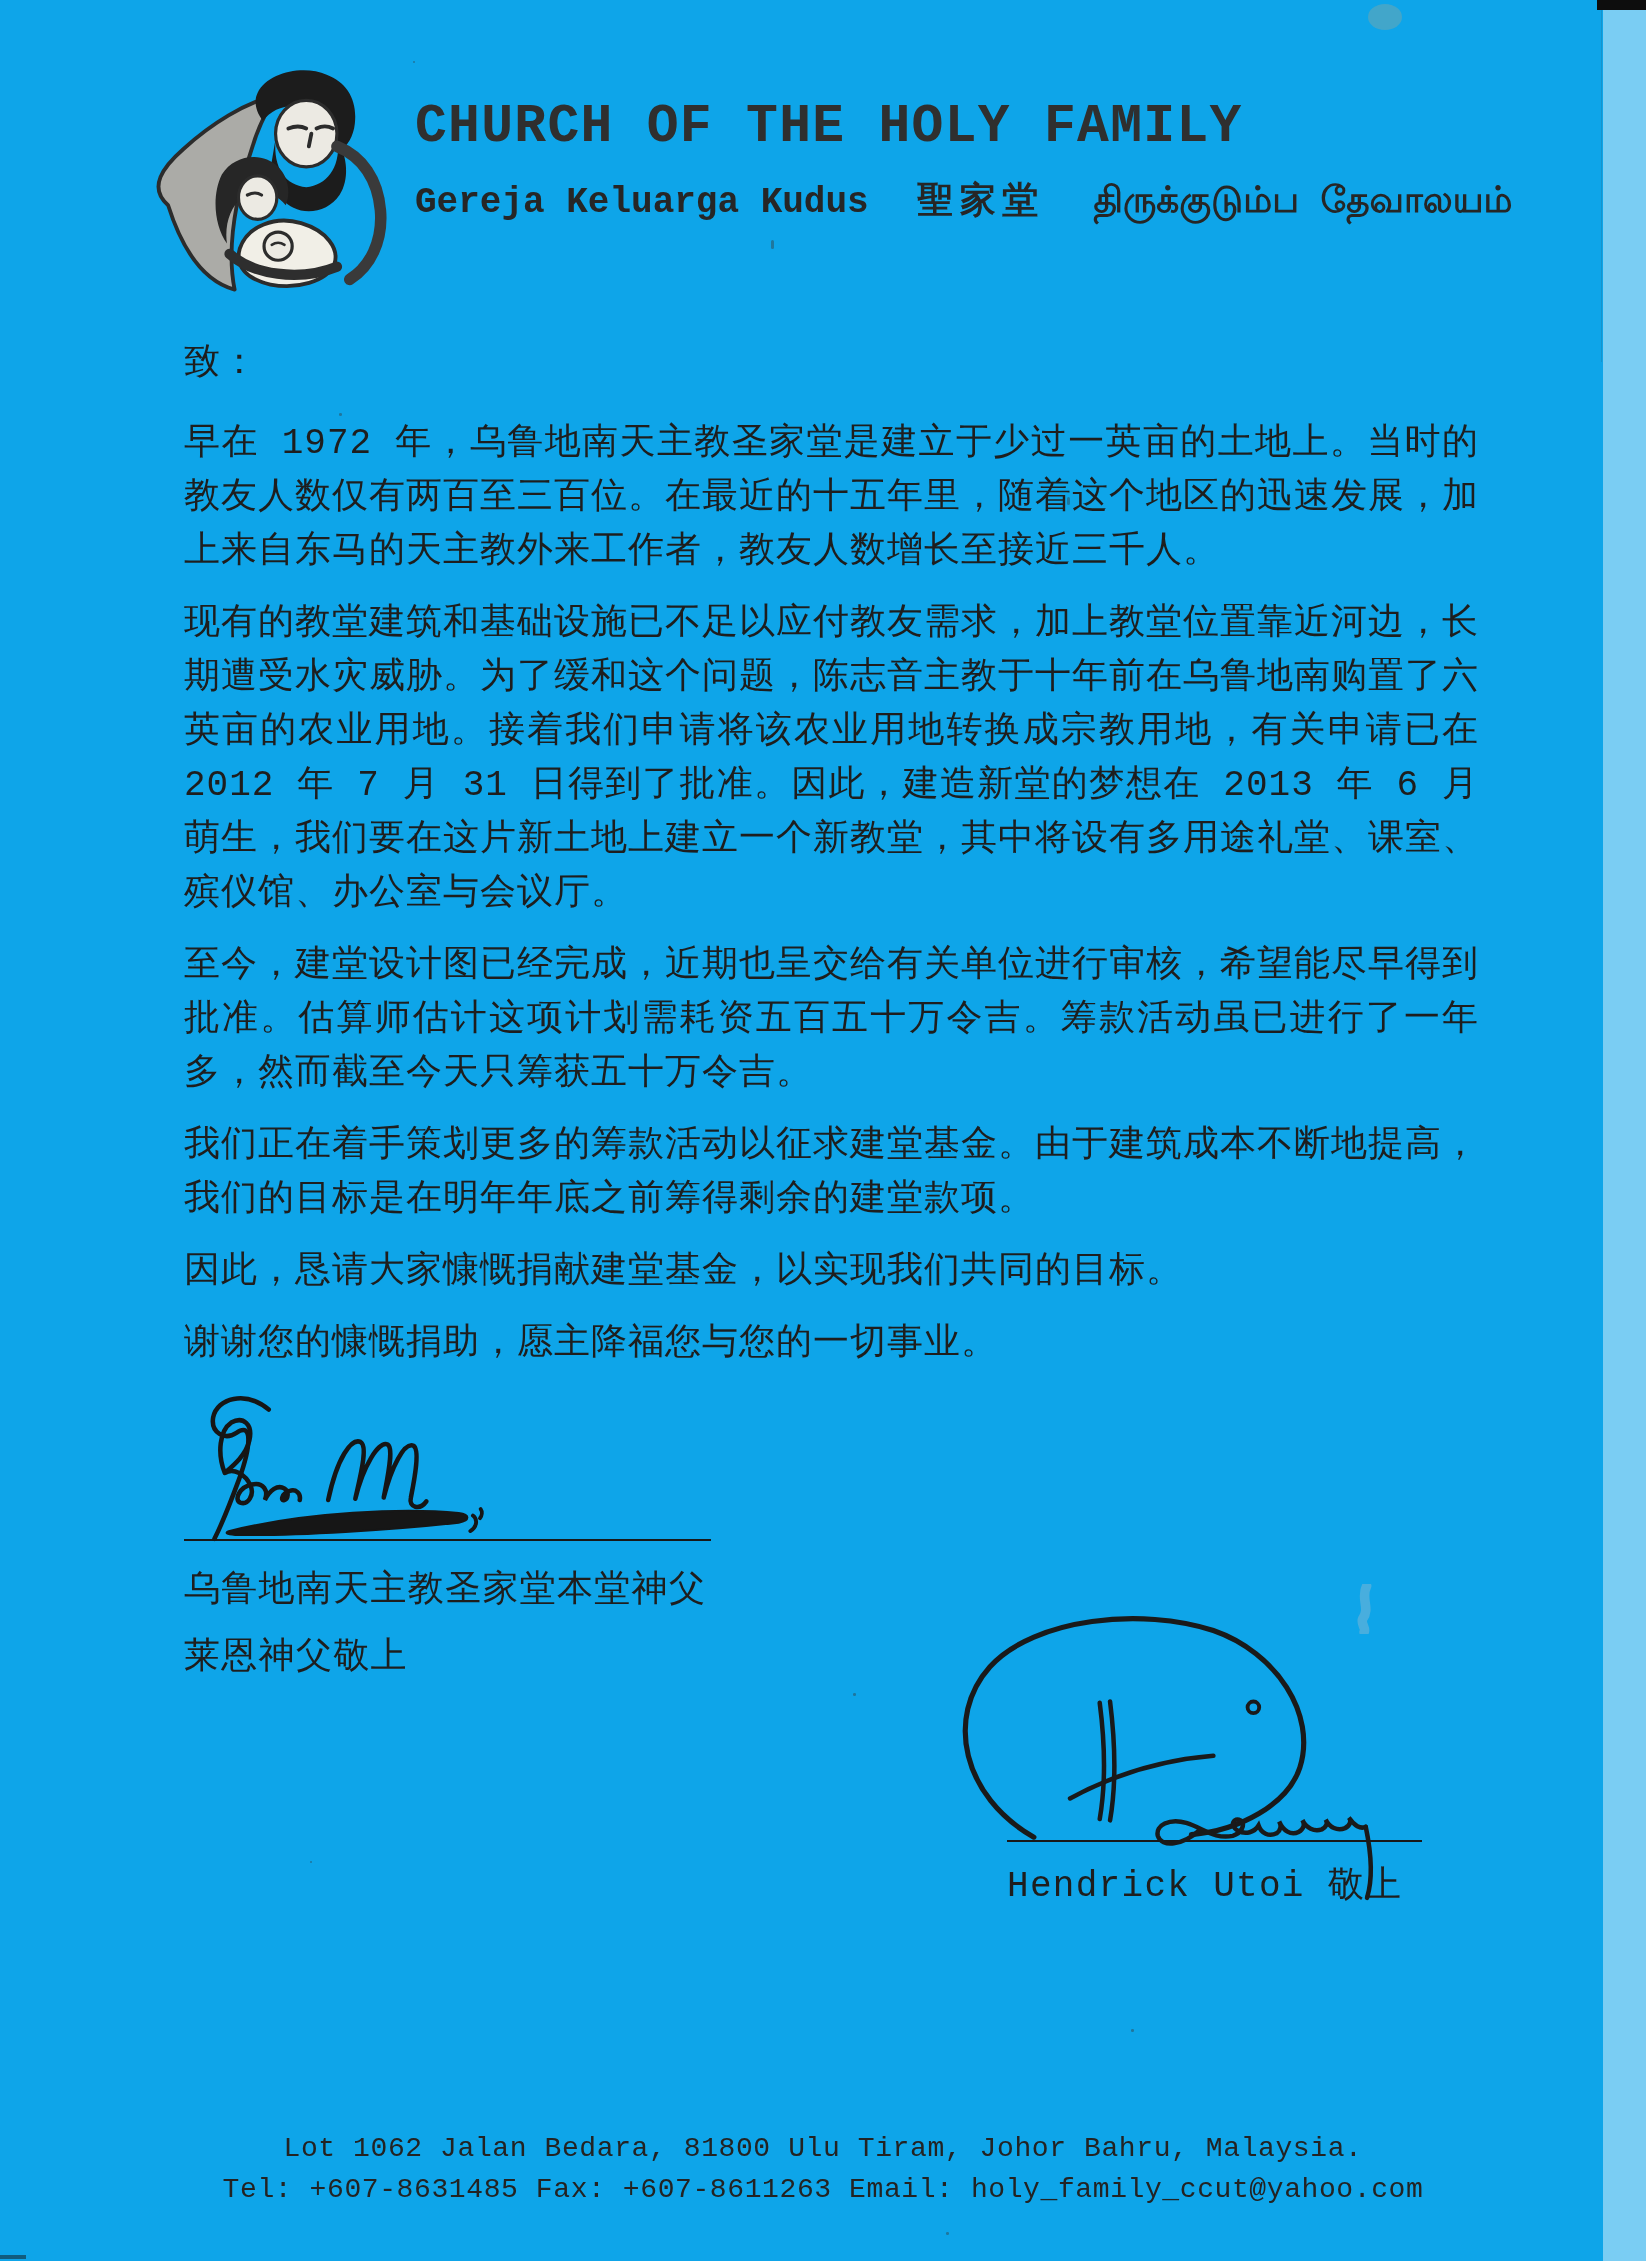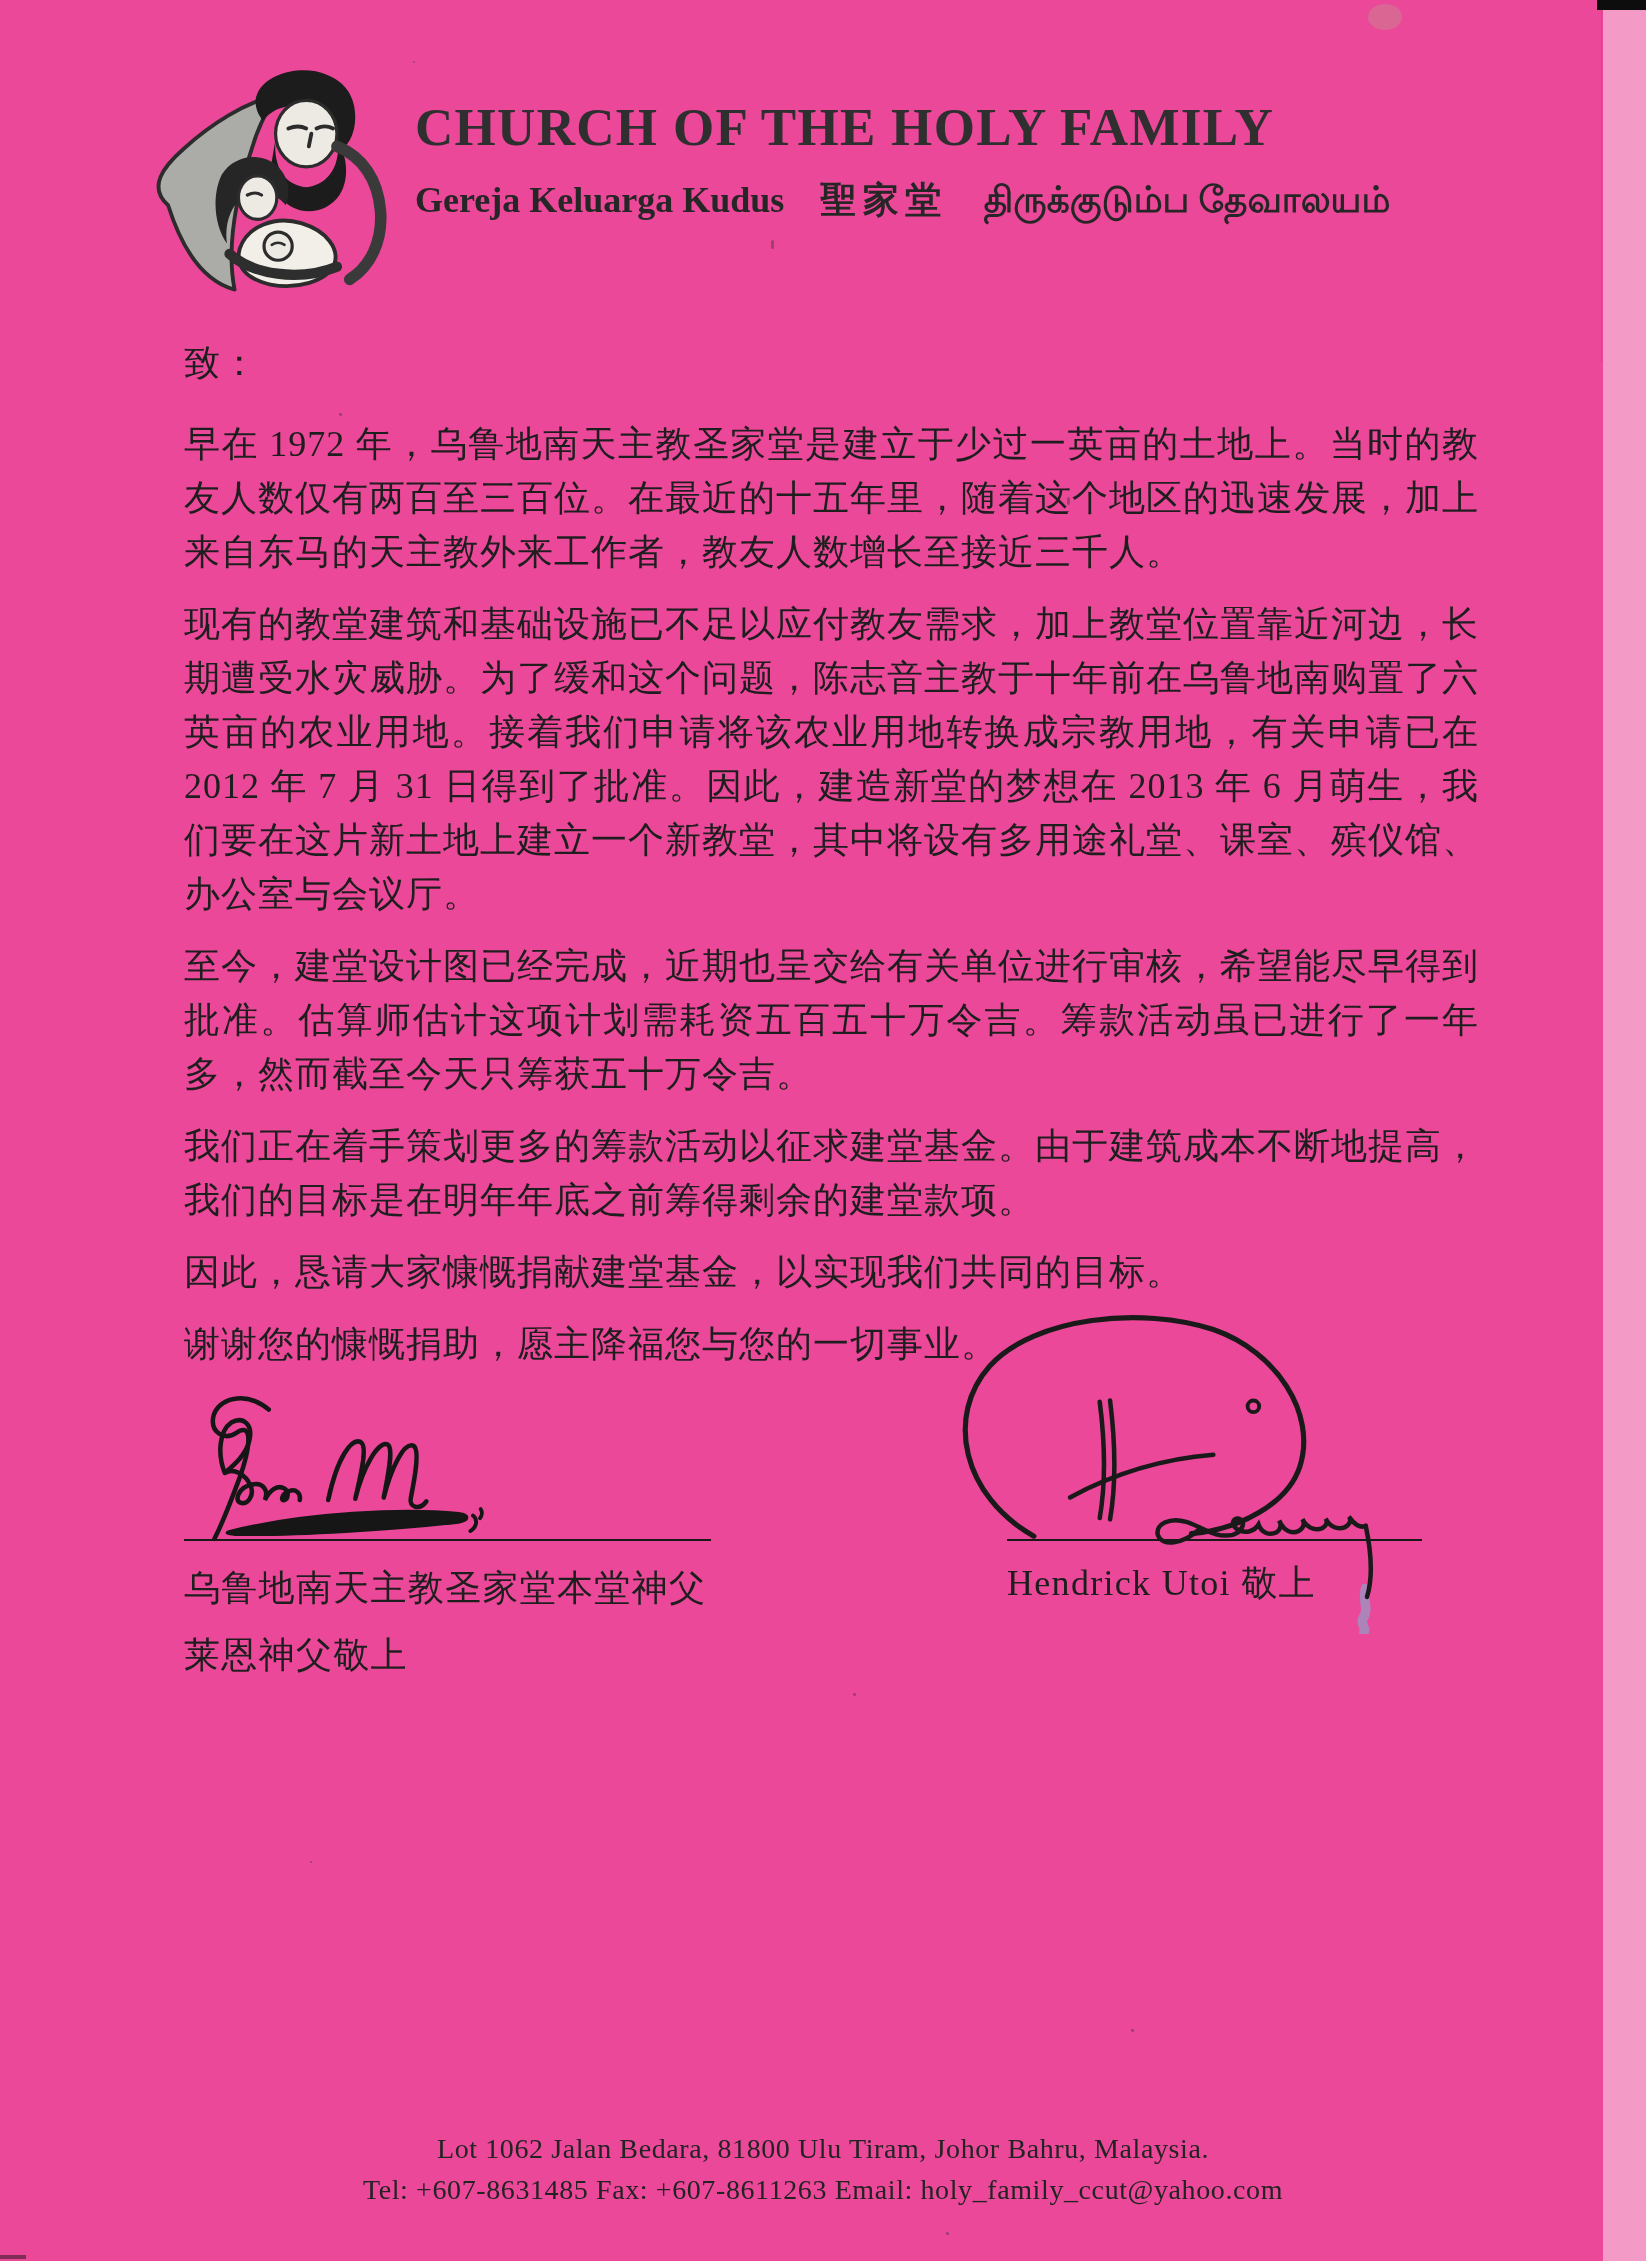--- a/index.html
+++ b/index.html
@@ -1,18 +1,18 @@
 <!DOCTYPE html>
 <html style="font-size:10.3px"><head>
 <meta charset="utf-8">
 <style>
   html,body{margin:0;padding:0;}
   body{width:1646px;height:2261px;position:relative;background:#dcdcda;}
-  .page{position:absolute;inset:0;background:#ec4899;overflow:hidden;
-        font-family:Liberation Serif, serif;color:#1e1e1e;}
+  .page{position:absolute;inset:0;background:#0ea5e9;overflow:hidden;
+        font-family:Liberation Mono, monospace;color:#1e1e1e;}
   
   .logo{position:absolute;left:145px;top:62px;width:256px;height:243px;}
   .header-text{position:absolute;left:415px;top:97px;width:1066px;}
   .title{font-size:53px;font-weight:bold;letter-spacing:1.3px;color:#2f2f2f;white-space:nowrap;}
   .subtitle{margin-top:19.4px;font-size:36px;font-weight:bold;color:#262626;white-space:nowrap;}
   .subtitle .seg{margin-right:27px;text-align:right;}
   .subtitle .cjk{letter-spacing:6.5px;}
   
   .content{position:absolute;left:184px;top:326px;width:1295px;}
   .meta-row{display:flex;justify-content:space-between;align-items:flex-start;
@@ -20,21 +20,21 @@
   .date-wrap{margin-right:83px;display:flex;}
   .date-wrap .lbl{margin-right:24.6px;}
   .subject{margin-top:75px;}
   .subject span{display:inline-block;font-size:37px;font-weight:bold;letter-spacing:1.9px;
                 border-bottom:3.2px solid rgba(25,25,25,.8);padding-bottom:6.5px;}
   .body-block{margin-top:30px;}
   .body-block p{font-size:36px;line-height:54px;letter-spacing:1px;margin:0;
                 text-align:justify;text-justify:inter-ideograph;text-align-last:left;}
   .body-block p + p{margin-top:18px;}
   
-  .sig-row{display:flex;margin-top:7.8px;}
+  .sig-row{display:flex;margin-top:7.8px;flex-direction:column;}
   .sig-col{display:flex;flex-direction:column;position:relative;}
   .sig-col.left{width:527px;}
   .sig-col.right{width:415px;margin-left:auto;margin-right:57px;}
   .sig-art{position:relative;height:160px;}
   .sig-art svg{position:absolute;}
   .sig-art.l svg{left:6.5px;bottom:-5.2px;}
   .sig-art.r svg{left:-70px;bottom:-63px;z-index:2;}
   .sig-rule{border-top:2.6px solid #191919;width:100%;}
   .sig-role{font-size:36px;letter-spacing:1.3px;margin-top:23px;white-space:nowrap;}
   .sig-name{font-size:36px;letter-spacing:1.3px;margin-top:18px;white-space:nowrap;}

